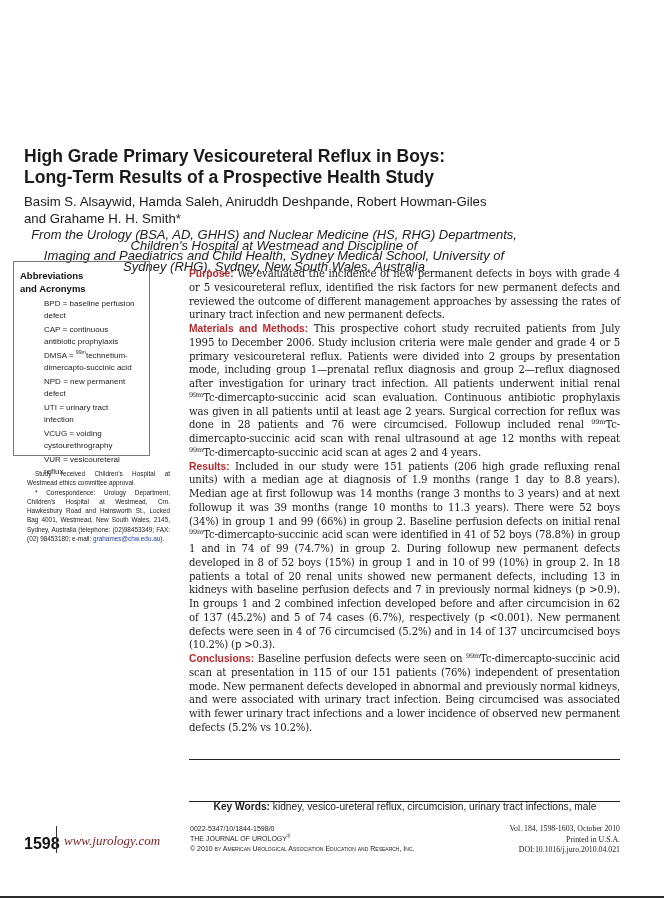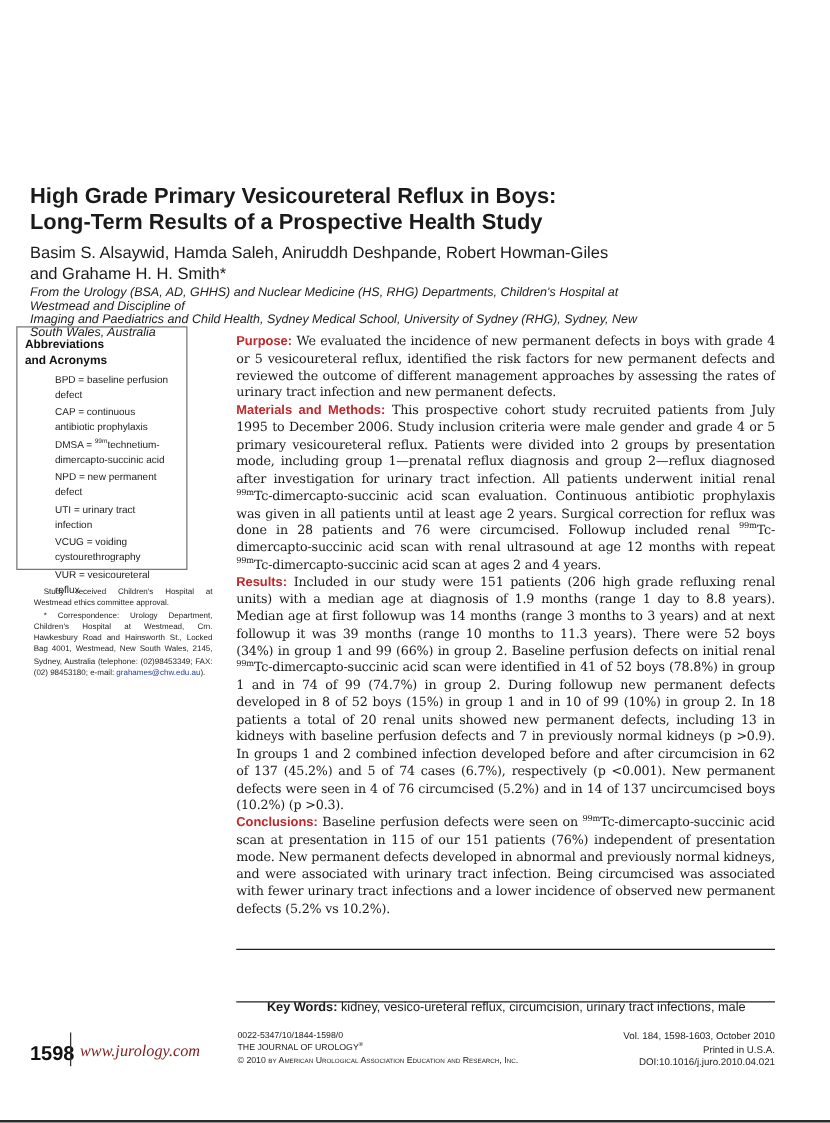--- a/index.html
+++ b/index.html
@@ -5,21 +5,21 @@
   html, body { margin: 0; padding: 0; background: #ffffff; }
   body { width: 664px; height: 898px; position: relative; overflow: hidden; color: #1a1a1a; }
   .page { position: absolute; left: 0; top: 0; width: 664px; height: 896px; }
   .bottom-rule { position: absolute; left: 0; bottom: 0; width: 664px; height: 2px; background: #2b2b2b; }
 
   .title { position: absolute; left: 24px; top: 146px; width: 600px;
     font-family: "Liberation Sans", sans-serif; font-weight: bold; font-size: 17.5px; line-height: 21px; color: #1a1a1a; }
   .authors { position: absolute; left: 24px; top: 193px; width: 560px;
     font-family: "Liberation Sans", sans-serif; font-size: 13.2px; line-height: 17px; color: #1a1a1a; }
   .affil { position: absolute; left: 24px; top: 230px; width: 500px;
-    font-family: "Liberation Sans", sans-serif; font-style: italic; font-size: 10px; line-height: 10.5px; color: #222; }
+    font-family: "Liberation Sans", sans-serif; font-style: italic; font-size: 13px; line-height: 10.5px; color: #222; text-align: center; }
 
   .abbrev-box { position: absolute; left: 13px; top: 261px; width: 119px; height: 181px;
     border: 1px solid #777; padding: 8px 10px 4px 6px;
     font-family: "Liberation Sans", sans-serif; font-size: 8px; line-height: 11.5px; color: #222; }
   .abbrev-title { font-weight: bold; font-size: 9.5px; line-height: 12.5px; margin-bottom: 3px; color: #111; }
   .abbrev-item { margin-bottom: 3px; padding-left: 24px; }
   sup { font-size: 65%; line-height: 0; vertical-align: super; }
 
   .notes { position: absolute; left: 27px; top: 469px; width: 143px;
     font-family: "Liberation Sans", sans-serif; font-size: 6.4px; line-height: 9.3px; color: #222; text-align: justify; }
@@ -34,21 +34,21 @@
   .kw-rule { position: absolute; left: 189px; width: 431px; height: 1px; background: #222; }
   .keywords { position: absolute; left: 200px; top: 767px; width: 410px; text-align: center;
     font-family: "Liberation Sans", sans-serif; font-size: 10.2px; line-height: 13.5px; color: #1a1a1a; margin-top: 33px; }
   .kw-label { font-weight: bold; }
 
   .footer-page { position: absolute; left: 24px; top: 835px; font-family: "Liberation Sans", sans-serif; font-weight: bold; font-size: 16px; color: #111; }
   .footer-sep { position: absolute; left: 56px; top: 826px; width: 1px; height: 27px; background: #333; }
   .footer-url { position: absolute; left: 64px; top: 833px; font-family: "Liberation Serif", serif; font-style: italic; font-size: 13px; color: #7f1d1d; }
   .footer-mid { position: absolute; left: 190px; top: 824px; font-family: "Liberation Sans", sans-serif; font-size: 7px; line-height: 10px; color: #222; }
   .smallcaps { font-variant: small-caps; }
-  .footer-right { position: absolute; right: 44px; top: 824px; text-align: right; font-family: Liberation Sans, sans-serif; font-size: 7.8px; line-height: 10.5px; color: #222; }
+  .footer-right { position: absolute; right: 44px; top: 824px; text-align: right; font-family: Liberation Serif, serif; font-size: 7.8px; line-height: 10.5px; color: #222; }
 </style>
 </head>
 <body>
 
 <div class="page">
 
   <div class="title">
     <div>High Grade Primary Vesicoureteral Reflux in Boys:</div>
     <div>Long-Term Results of a Prospective Health Study</div>
   </div>

